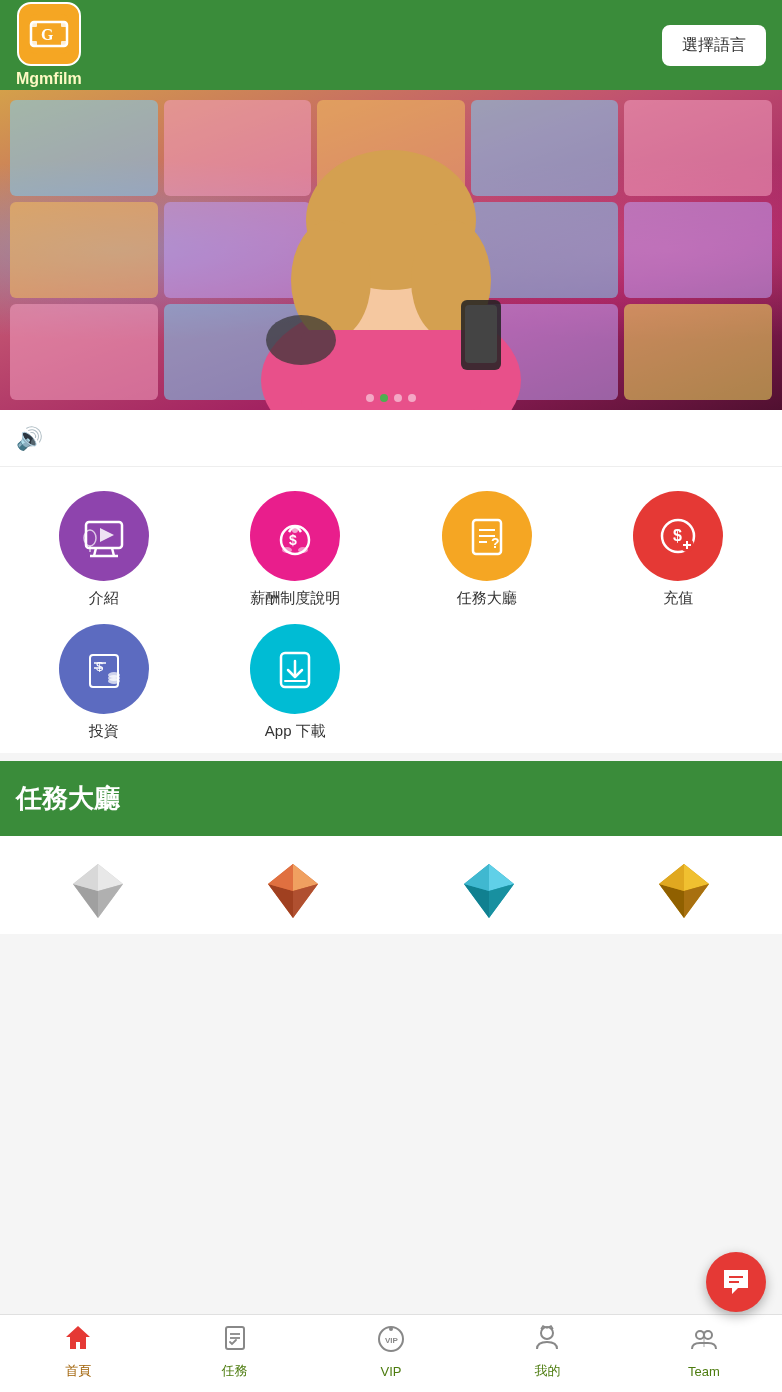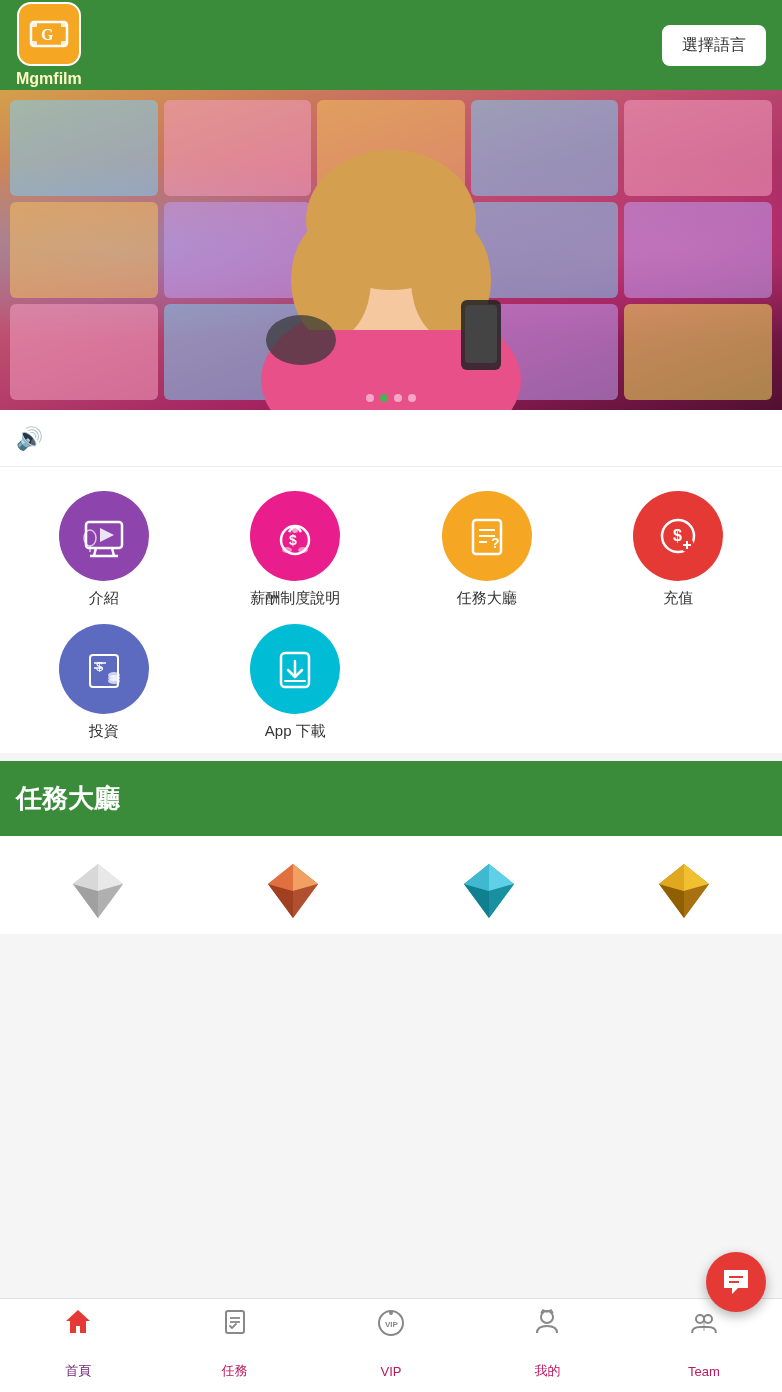--- a/index.html
+++ b/index.html
@@ -179,27 +179,27 @@
       display: flex;
       justify-content: space-around;
       align-items: center;
       padding: 8px 0 12px;
       z-index: 100;
     }
     .nav-item {
       display: flex;
       flex-direction: column;
       align-items: center;
-      gap: 20px;
+      gap: 4px;
       cursor: pointer;
       flex: 1;
     }
     .nav-icon { font-size: 28px; }
-    .nav-label { font-size: 13px; color: #be185d; }
-    .nav-label.active { color: #701a75; }
+    .nav-label { font-size: 13px; color: #4d7c0f; }
+    .nav-label.active { color: #a16207; }
     .nav-icon-active { color: #e53935; }
 
     .chat-fab {
       position: fixed;
       bottom: 80px;
       right: 16px;
       width: 60px;
       height: 60px;
       background: #e53935;
       border-radius: 50%;

